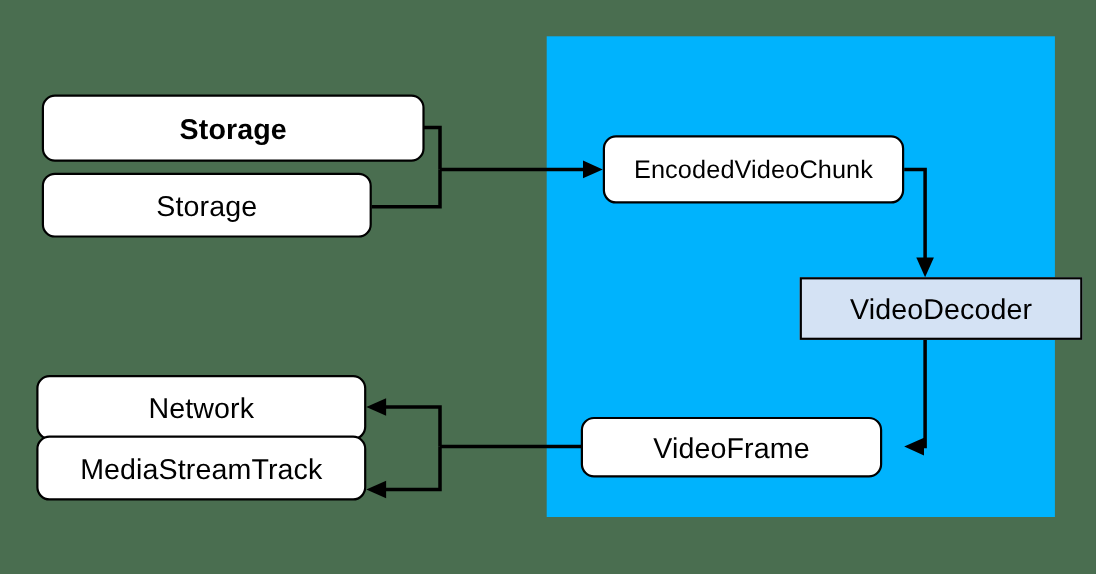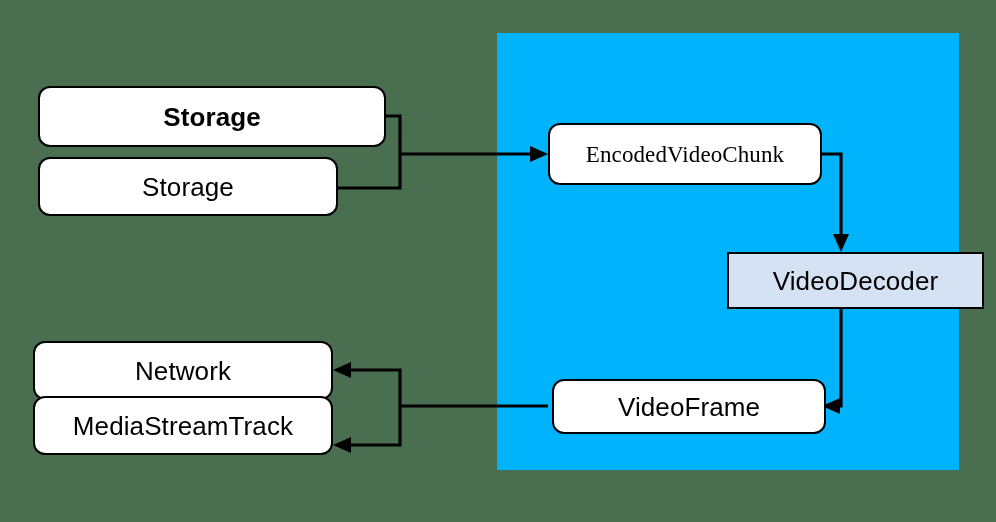--- a/index.html
+++ b/index.html
@@ -85,23 +85,23 @@
     <polygon class="arrowhead" points="333,370 351,362 351,378"></polygon>
     <path d="M 400 406 L 400 445 L 348 445"></path>
     <polygon class="arrowhead" points="333,445 351,437 351,453"></polygon>
 
   </svg>
 
   <div class="node rounded" style="left:38px; top:86px; width:348px; height:61px;font-weight:bold;">Storage</div>
 
   <div class="node rounded" style="left:38px; top:157px; width:300px; height:59px;">Storage</div>
 
-  <div class="node rounded small-text" style="left:548px; top:123px; width:274px; height:62px;font-family:Liberation Serif, serif;">EncodedVideoChunk</div>
+  <div class="node rounded small-text" style="left:548px; top:123px; width:274px; height:62px;">EncodedVideoChunk</div>
 
   <div class="node sharp" style="left:727px; top:252px; width:257px; height:57px;">VideoDecoder</div>
 
-  <div class="node rounded" style="left:552px; top:379px; width:274px; height:55px;">VideoFrame</div>
+  <div class="node rounded" style="left:528px; top:379px; width:274px; height:55px;">VideoFrame</div>
 
   <div class="node rounded" style="left:33px; top:341px; width:300px; height:59px;">Network</div>
 
   <div class="node rounded" style="left:33px; top:396px; width:300px; height:59px;">MediaStreamTrack</div>
 
 </div>
 
 </body></html>

